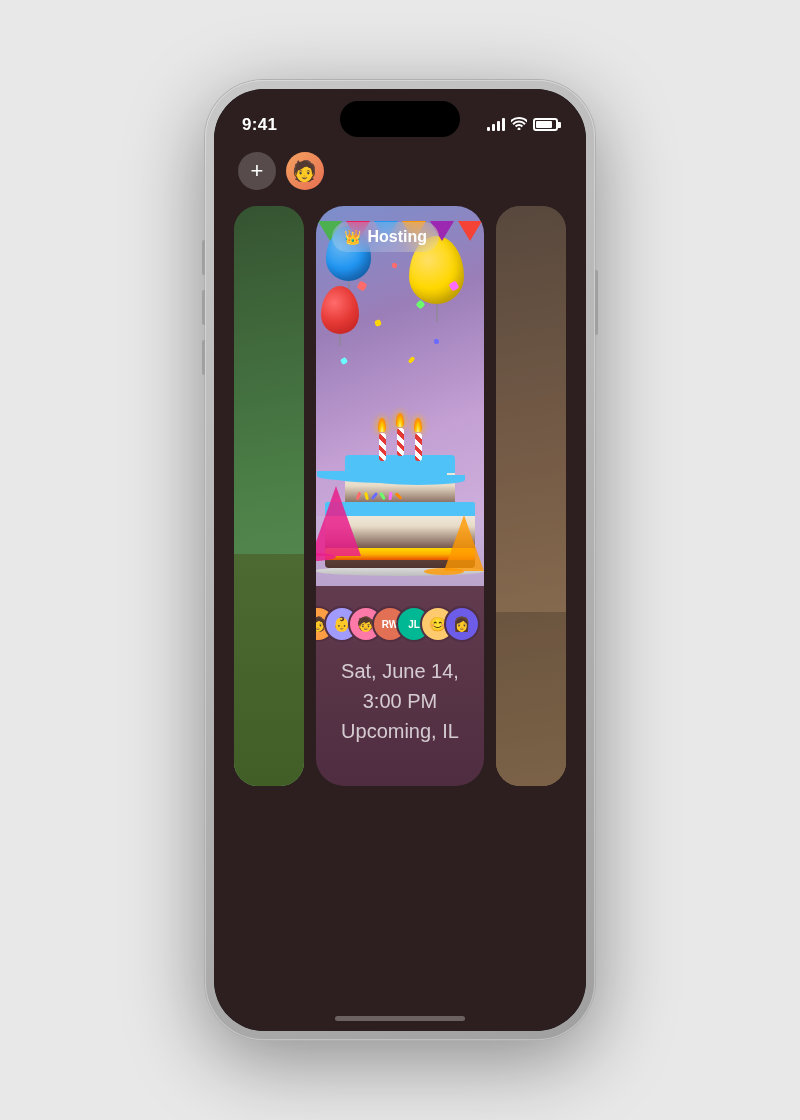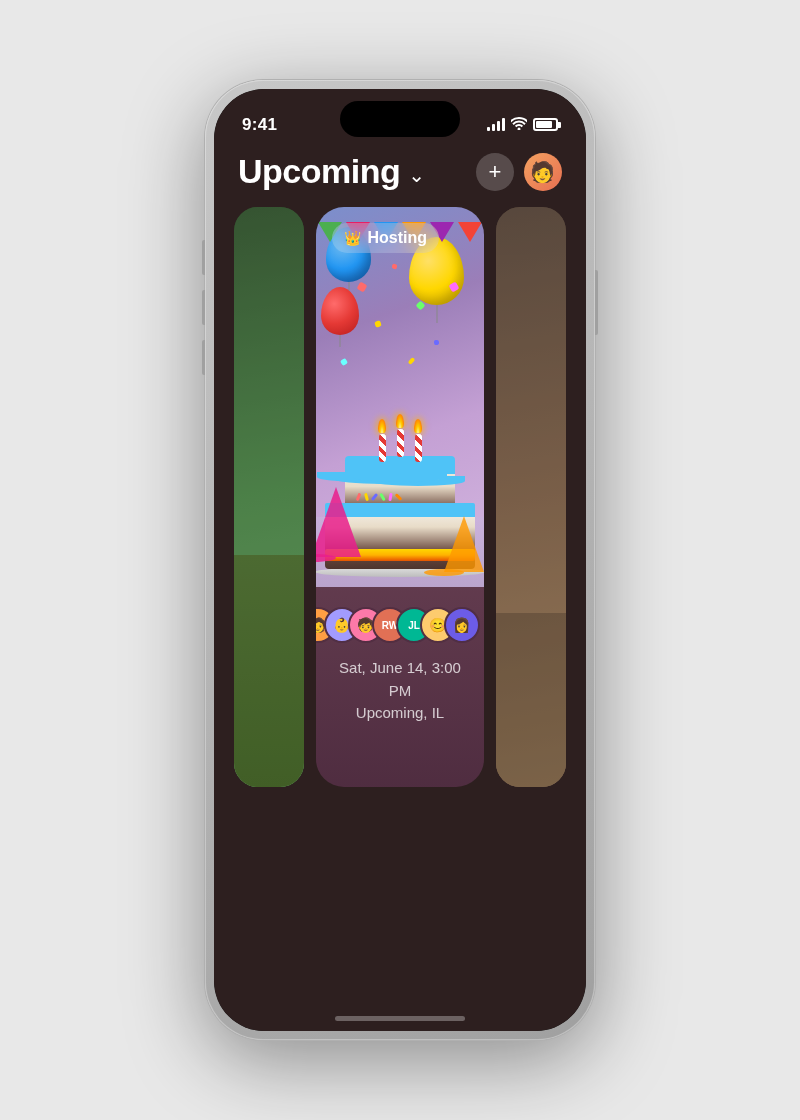--- a/index.html
+++ b/index.html
@@ -534,21 +534,21 @@
     .event-title {
       font-size: 28px;
       font-weight: 800;
       color: #fff;
       text-align: center;
       letter-spacing: -0.3px;
       margin-bottom: 6px;
     }
 
     .event-datetime {
-      font-size: 15px;
+      font-size: 20px;
       color: rgba(255,255,255,0.75);
       text-align: center;
       line-height: 1.5;
     }
 
     
     .home-indicator {
       position: absolute;
       bottom: 10px;
       left: 50%;
@@ -606,24 +606,20 @@
               <path d="M8 10.5a1.5 1.5 0 1 1 0 3 1.5 1.5 0 0 1 0-3zm0-3.5a5.5 5.5 0 0 1 4.1 1.8l-1.4 1.4A3.5 3.5 0 0 0 8 9a3.5 3.5 0 0 0-2.7 1.2L3.9 8.8A5.5 5.5 0 0 1 8 7zm0-3.5a9 9 0 0 1 6.7 3L13.3 7.9A7 7 0 0 0 8 5.5a7 7 0 0 0-5.3 2.4L1.3 6.5A9 9 0 0 1 8 3.5zm0-3.5C11.7 0 15 1.5 17.4 4L16 5.4A11 11 0 0 0 8 2 11 11 0 0 0 0 5.4L-1.4 4A13 13 0 0 1 8 0z"></path>
             </svg>
           </span>
           <div class="battery-icon">
             <div class="battery-fill"></div>
           </div>
         </div>
       </div>
 
       <div class="header">
-        <div class="header-title-group">
-          <span class="header-title">Upcoming</span>
-          <span class="header-chevron">⌄</span>
-        </div>
         <div class="header-actions">
           <div class="add-button">
             <span style="line-height:1">+</span>
           </div>
           <div class="avatar-button">
             <span>🧑</span>
           </div>
         </div>
       </div>
 

